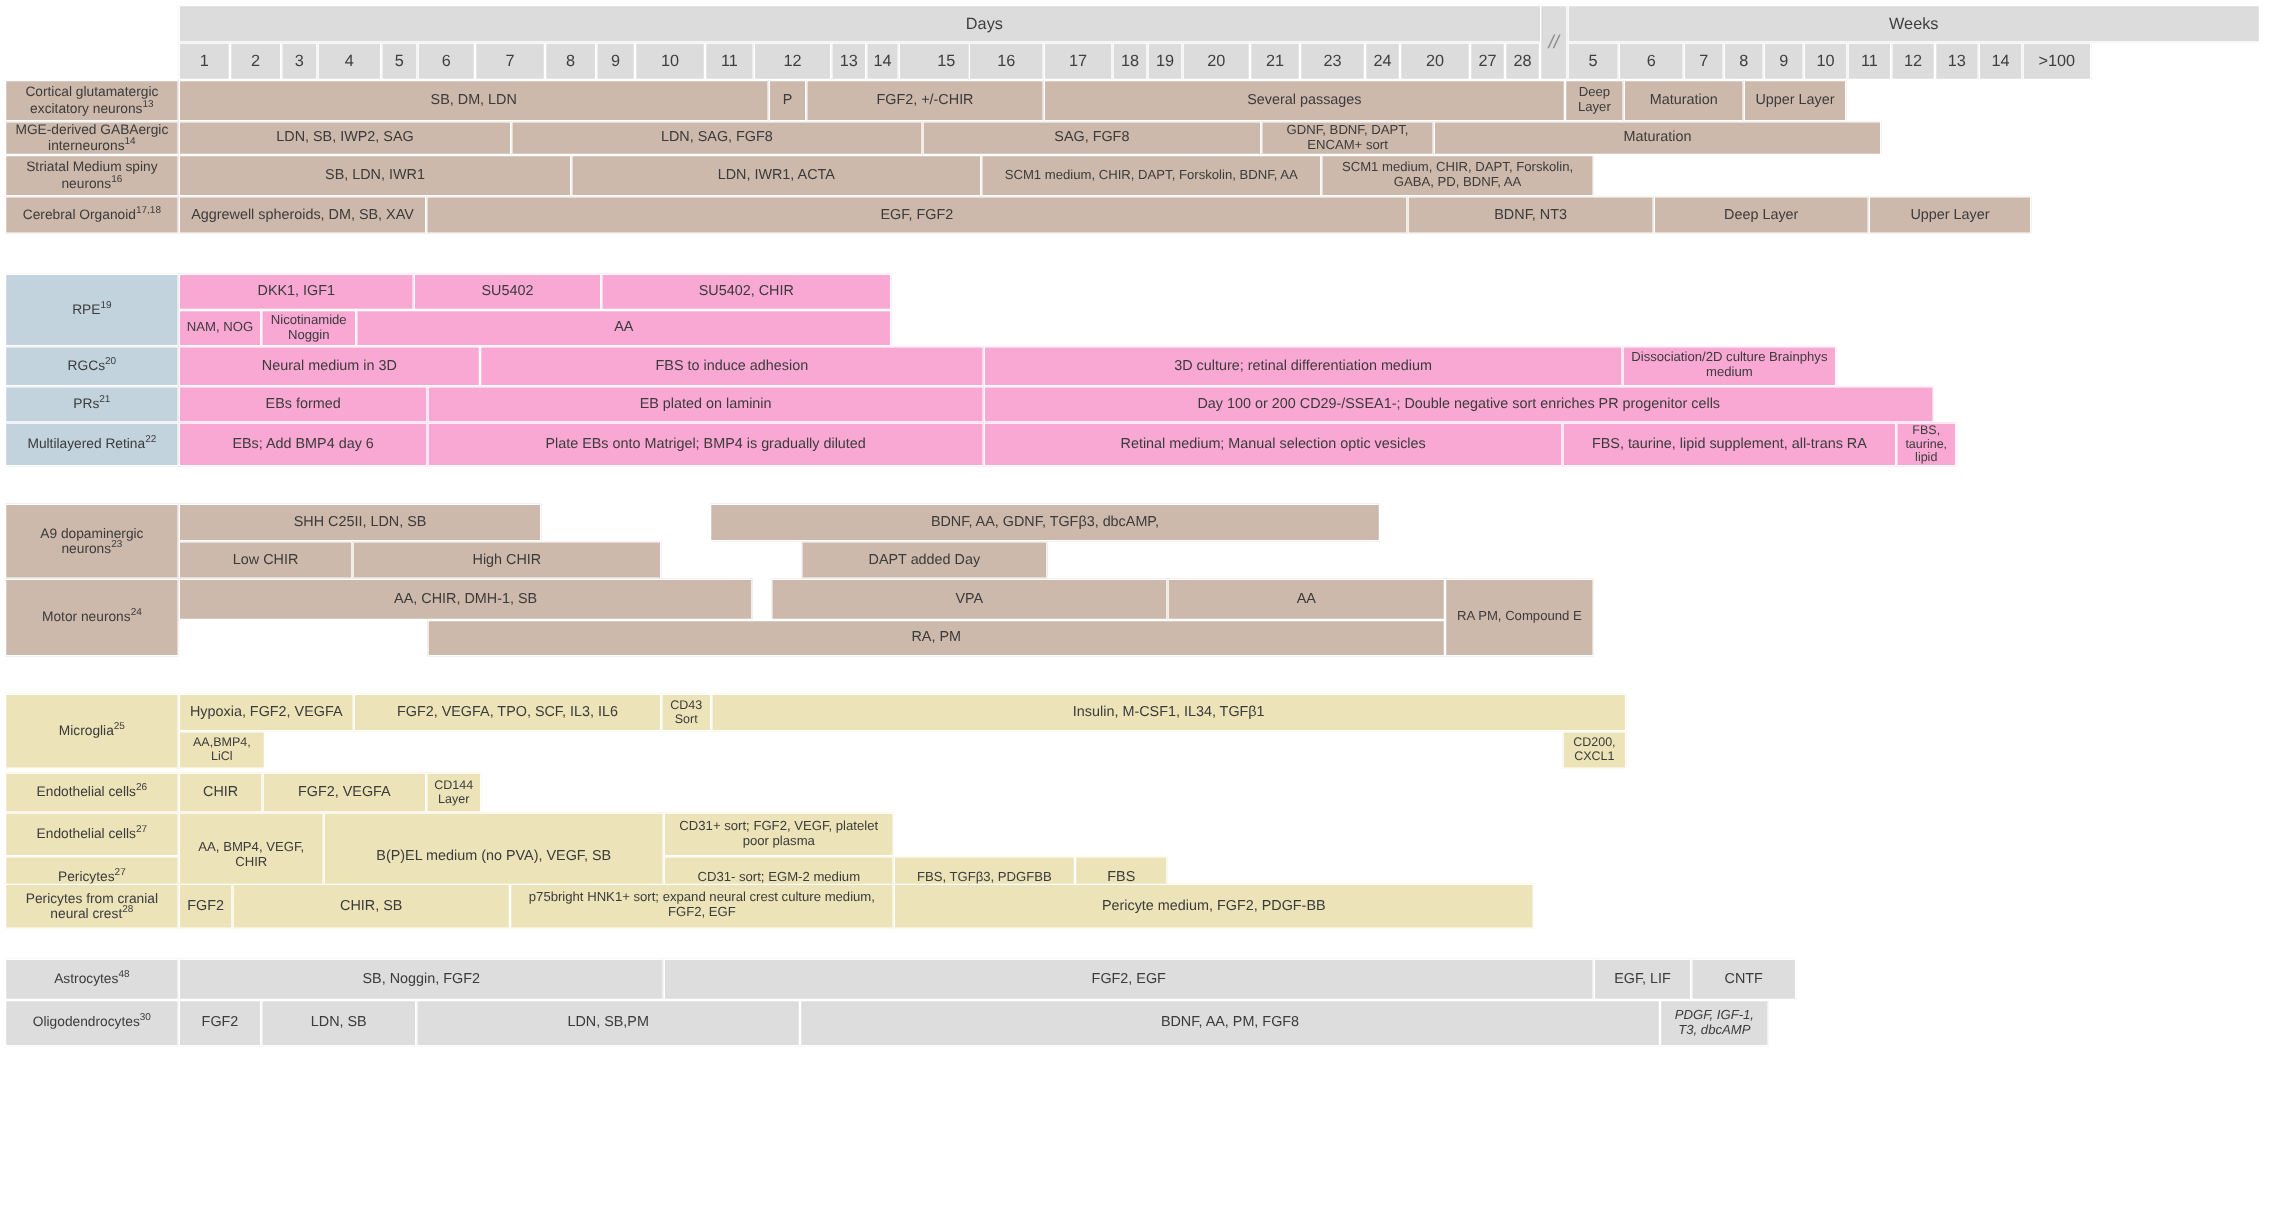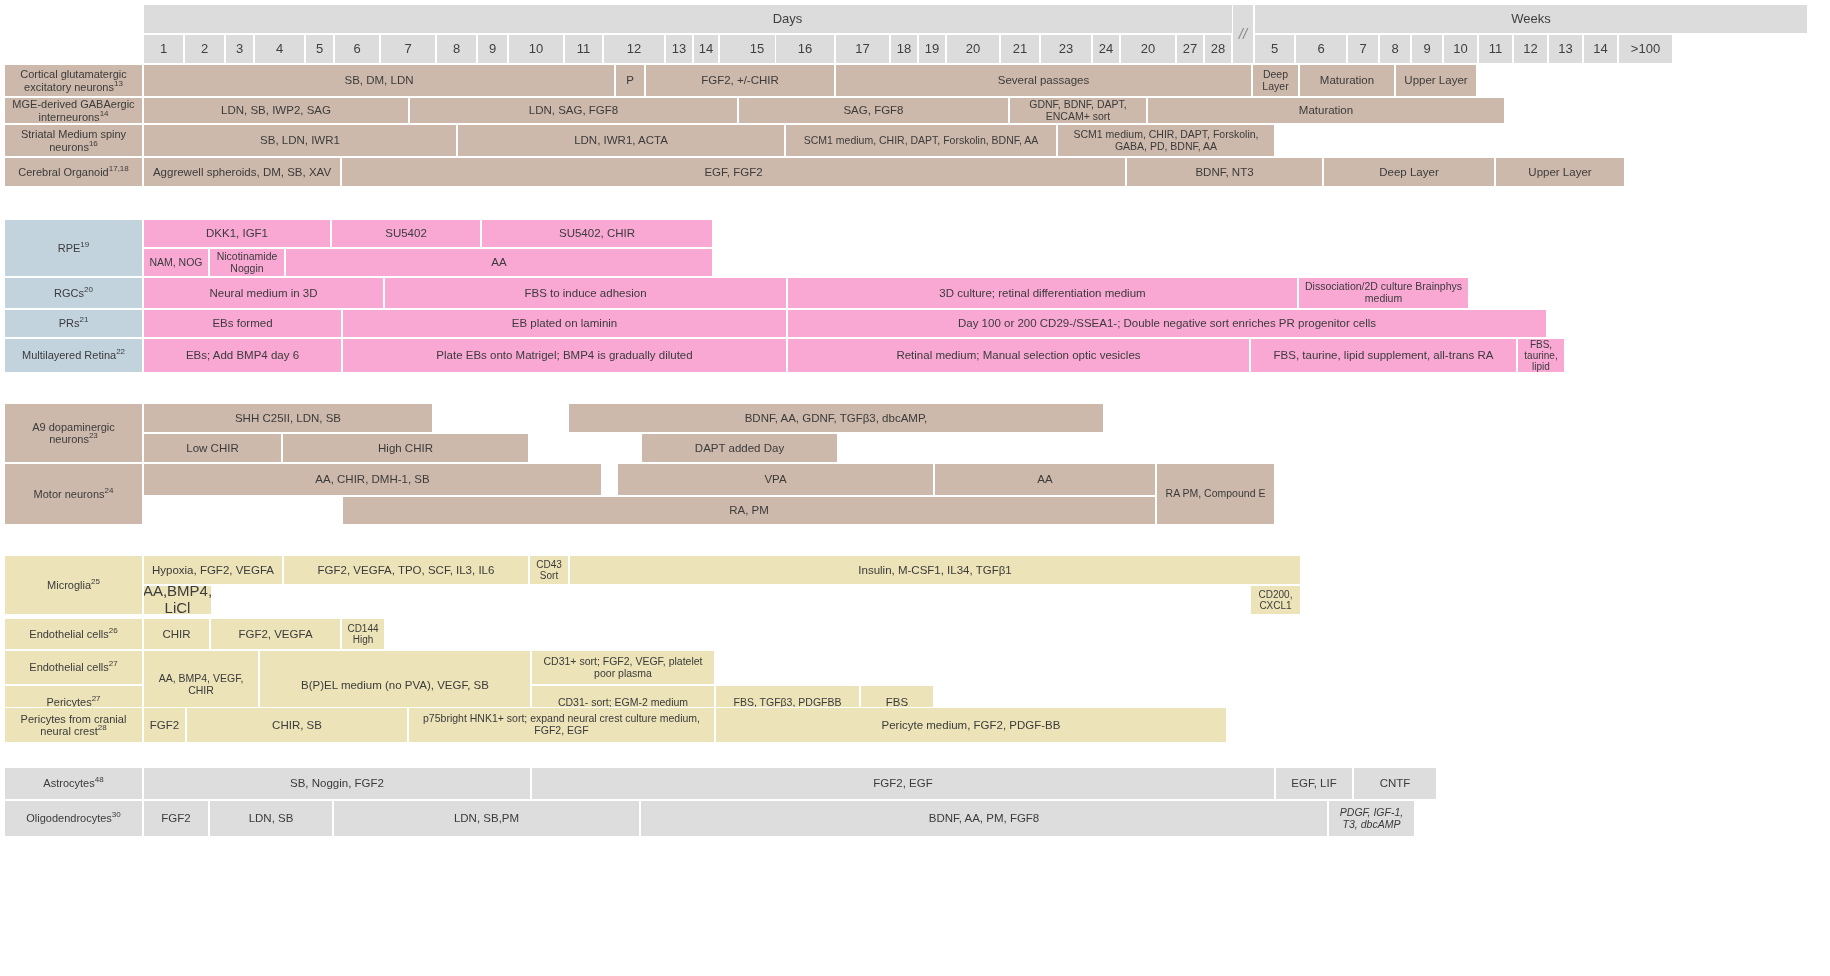--- a/index.html
+++ b/index.html
@@ -212,26 +212,26 @@
   </div>
   <div class="cell yellowlbl" style="left:4px;top:707px;width:139px;height:36px;">
     <span class="lbl-txt"><span data-bind="groups.3.rows.4.label">Pericytes from cranial neural crest</span><sup data-bind="groups.3.rows.4.ref">28</sup></span>
   </div>
 
   <div class="cell yellow" style="left:143px;top:555px;width:140px;height:30px;" data-bind="groups.3.rows.0.bars.0.text">Hypoxia, FGF2, VEGFA</div>
   <div class="cell yellow" style="left:283px;top:555px;width:246px;height:30px;" data-bind="groups.3.rows.0.bars.1.text">FGF2, VEGFA, TPO, SCF, IL3, IL6</div>
   <div class="cell yellow" style="left:529px;top:555px;width:40px;height:30px;font-size:10px;" data-bind="groups.3.rows.0.bars.2.text">CD43 Sort</div>
   <div class="cell yellow" style="left:569px;top:555px;width:732px;height:30px;" data-bind="groups.3.rows.0.bars.3.text">Insulin, M-CSF1, IL34, TGFβ1</div>
 
-  <div class="cell yellow" style="left:143px;top:585px;width:69px;height:30px;font-size:15px;" data-bind="groups.3.rows.0.bars.4.text">AA,BMP4, LiCl</div>
+  <div class="cell yellow" style="left:143px;top:585px;width:69px;height:30px;font-size:10px;" data-bind="groups.3.rows.0.bars.4.text">AA,BMP4, LiCl</div>
   <div class="cell yellow" style="left:1250px;top:585px;width:51px;height:30px;font-size:10px;" data-bind="groups.3.rows.0.bars.5.text">CD200, CXCL1</div>
 
   <div class="cell yellow" style="left:143px;top:618px;width:67px;height:32px;" data-bind="groups.3.rows.1.bars.0.text">CHIR</div>
   <div class="cell yellow" style="left:210px;top:618px;width:131px;height:32px;" data-bind="groups.3.rows.1.bars.1.text">FGF2, VEGFA</div>
-  <div class="cell yellow" style="left:341px;top:618px;width:44px;height:32px;font-size:10px;" data-bind="groups.3.rows.1.bars.2.text">CD144 High</div>
+  <div class="cell yellow" style="left:341px;top:618px;width:44px;height:32px;font-size:10px;" data-bind="groups.3.rows.1.bars.2.text">CD144 Layer</div>
 
   <div class="cell yellow" style="left:143px;top:650px;width:116px;height:70px;font-size:10.5px;" data-bind="groups.3.rows.2.bars.0.text">AA, BMP4, VEGF, CHIR</div>
   <div class="cell yellow" style="left:259px;top:650px;width:272px;height:70px;" data-bind="groups.3.rows.2.bars.1.text">B(P)EL medium (no PVA), VEGF, SB</div>
   <div class="cell yellow" style="left:531px;top:650px;width:184px;height:35px;font-size:10.5px;" data-bind="groups.3.rows.2.bars.2.text">CD31+ sort; FGF2, VEGF, platelet poor plasma</div>
   <div class="cell yellow" style="left:531px;top:685px;width:184px;height:35px;font-size:10.5px;" data-bind="groups.3.rows.3.bars.0.text">CD31- sort; EGM-2 medium</div>
   <div class="cell yellow" style="left:715px;top:685px;width:145px;height:35px;font-size:10.5px;" data-bind="groups.3.rows.3.bars.1.text">FBS, TGFβ3, PDGFBB</div>
   <div class="cell yellow" style="left:860px;top:685px;width:74px;height:35px;" data-bind="groups.3.rows.3.bars.2.text">FBS</div>
 
   <div class="cell yellow" style="left:143px;top:707px;width:43px;height:36px;" data-bind="groups.3.rows.4.bars.0.text">FGF2</div>
   <div class="cell yellow" style="left:186px;top:707px;width:222px;height:36px;" data-bind="groups.3.rows.4.bars.1.text">CHIR, SB</div>

